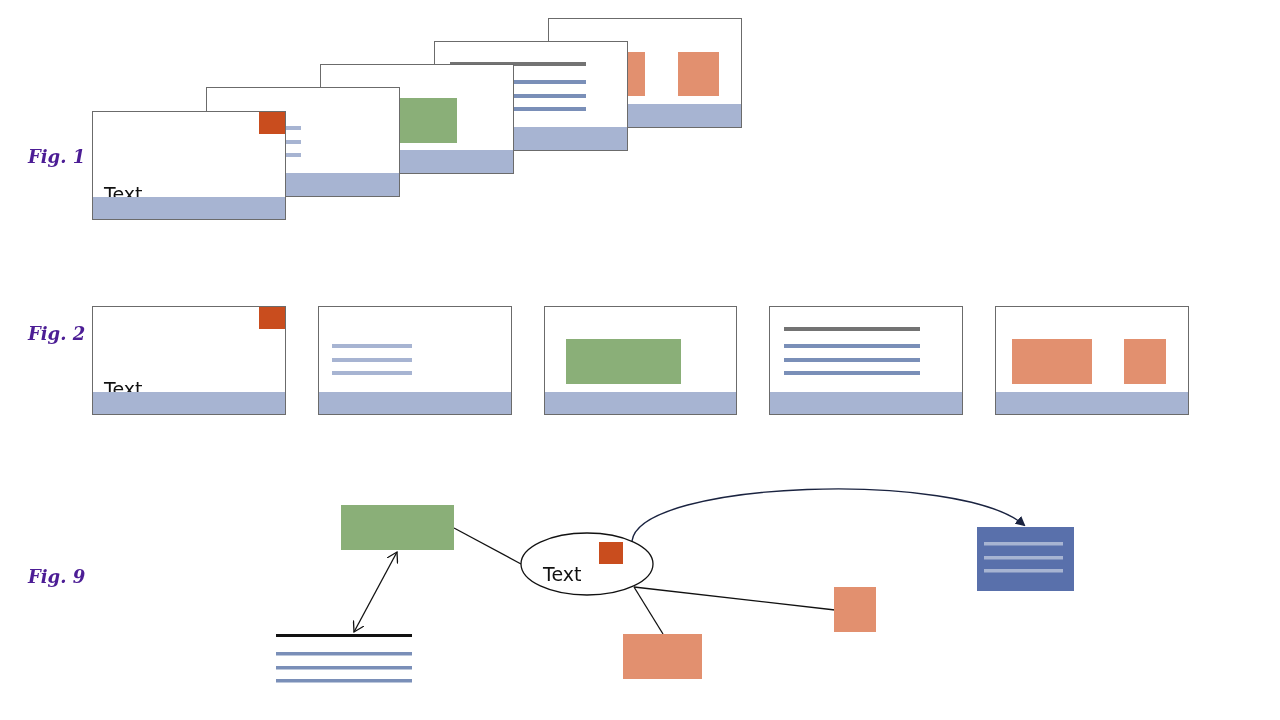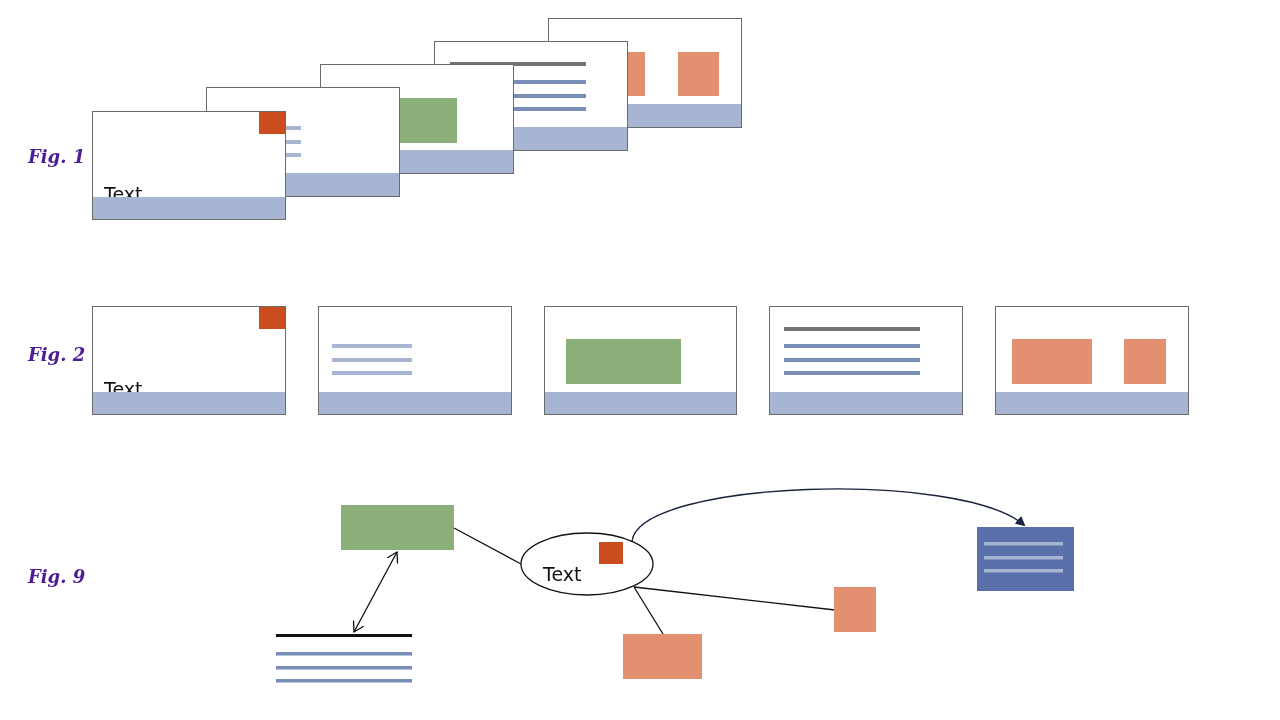--- a/index.html
+++ b/index.html
@@ -15,21 +15,21 @@
   .line.gray { background: #737373; }
   .green-block { position: absolute; background: #8aaf78; }
   .salmon-block { position: absolute; background: #e2906f; }
   svg.fig3 { position: absolute; left: 0; top: 0; }
   .diagram-text { font-family: "DejaVu Sans", sans-serif; font-size: 19px; fill: #111; }
 </style>
 </head>
 <body>
 
 <div class="fig-label" style="top:146px;">Fig. 1</div>
-<div class="fig-label" style="top:344px;">Fig. 2</div>
+<div class="fig-label" style="top:323px;">Fig. 2</div>
 <div class="fig-label" style="top:566px;">Fig. 9</div>
 
 <div>
   <div class="card" style="left:548px; top:18px; width:194px; height:110px;">
     <div class="salmon-block" style="left:0; top:33px; width:96px; height:44px;"></div>
     <div class="salmon-block" style="left:129px; top:33px; width:41px; height:44px;"></div>
     <div class="footer" style="height:23px;"></div>
   </div>
   <div class="card" style="left:434px; top:41px; width:194px; height:110px;">
     <div class="line gray" style="left:15px; top:20px; width:136px;"></div>

